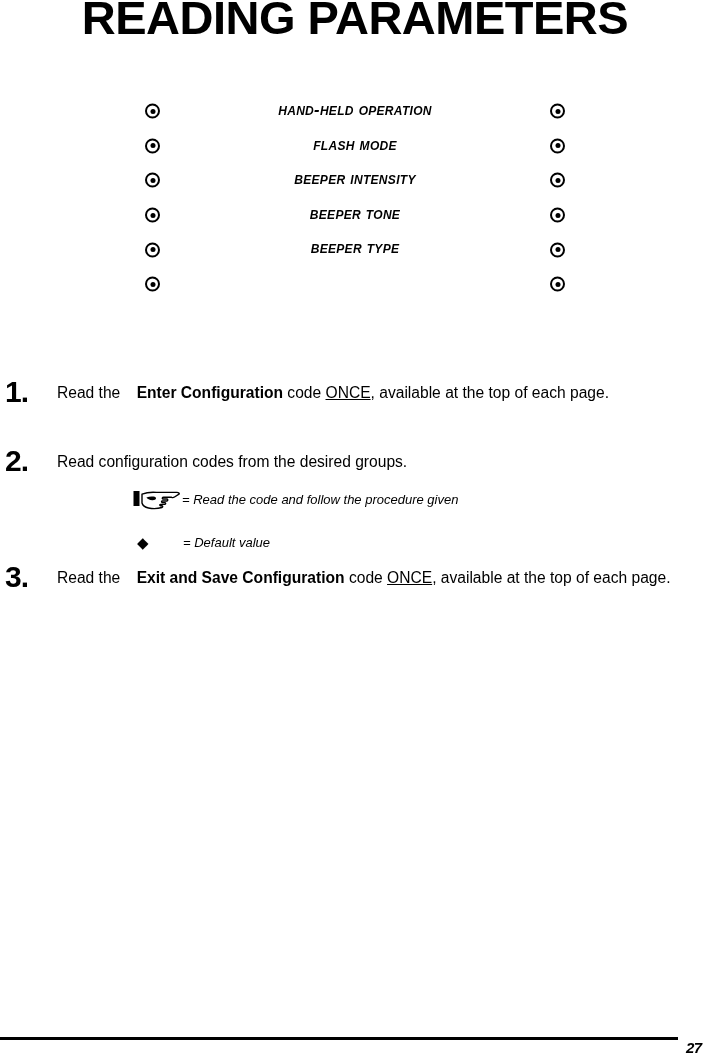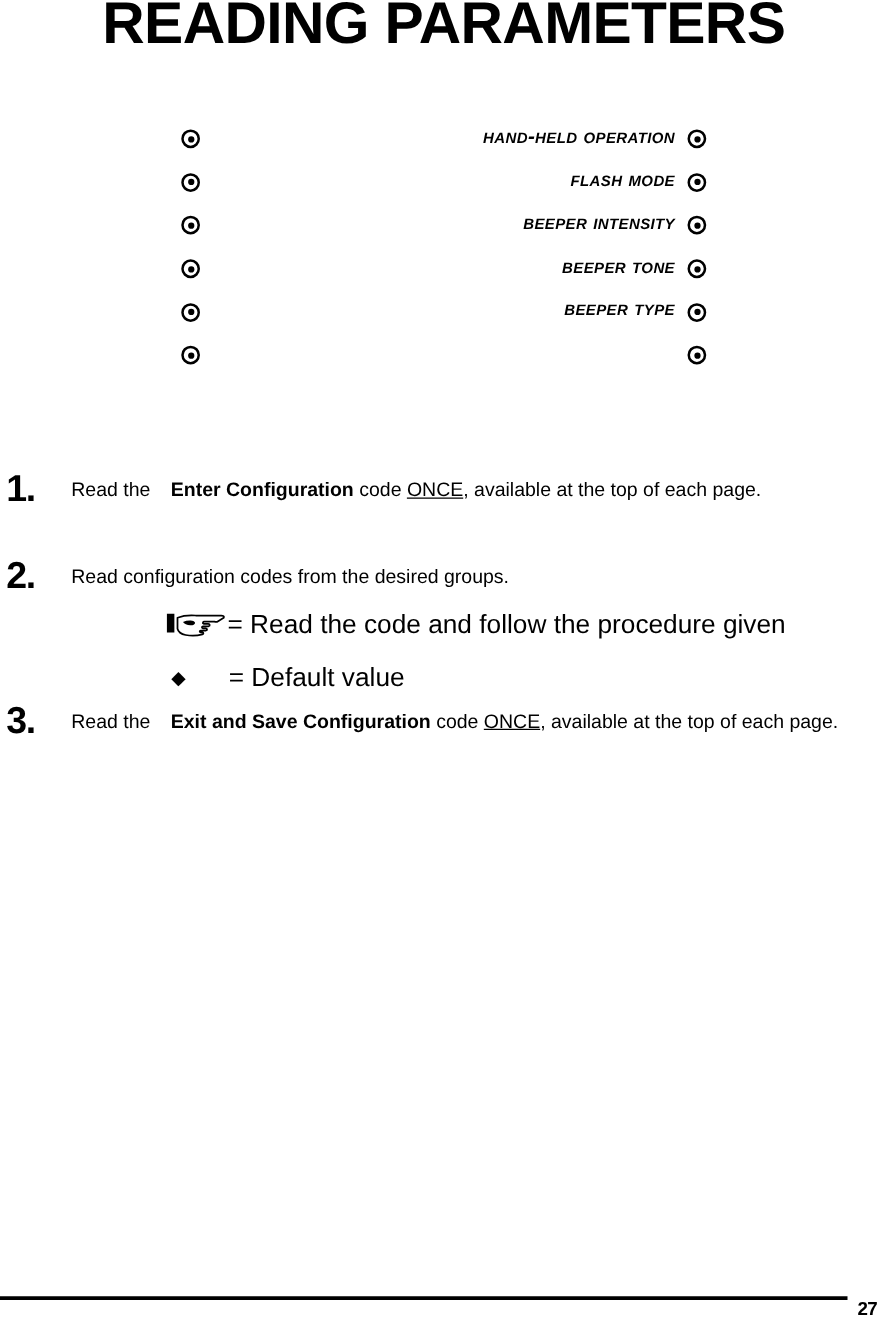--- a/index.html
+++ b/index.html
@@ -65,21 +65,21 @@
   }
   .bullet-left  { left: 145px; }
   .bullet-right { left: 550px; }
 
   .param-label {
     position: absolute;
     left: 170px;
     width: 370px;
     top: 0;
     line-height: 30px;
-    text-align: right;
+    text-align: center;
     font-weight: bold;
     font-style: italic;
     font-size: 16.5px;
     font-variant: small-caps;
     text-transform: lowercase;
     letter-spacing: 0.3px;
     white-space: nowrap;
   }
 
   
@@ -132,42 +132,44 @@
     height: 22px;
   }
   .legend-marker.diamond-marker {
     left: 137px;
     font-size: 15px;
     line-height: 22px;
   }
   .legend-text {
     position: absolute;
     top: 0;
-    font-size: 21px;
+    font-size: 13px;
     line-height: 22px;
     white-space: nowrap;
+    font-style: italic;
   }
   .legend-hand .legend-text { left: 182px; }
   .legend-diamond .legend-text { left: 183px; }
 
   
   .footer-rule {
     position: absolute;
     left: 0;
     top: 1037px;
     width: 678px;
     height: 3px;
     background: #000;
   }
   .page-number {
     position: absolute;
     left: 686px;
     top: 1038px;
     font-size: 15px;
     font-weight: bold;
+    font-style: italic;
     line-height: 20px;
     letter-spacing: -0.5px;
   }
 </style>
 </head>
 <body>
 
 <div class="page-title">READING PARAMETERS</div>
 
 <div class="param-list">

